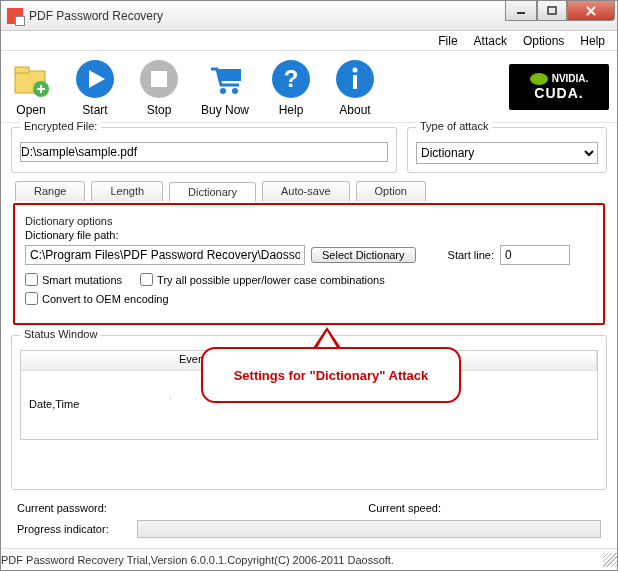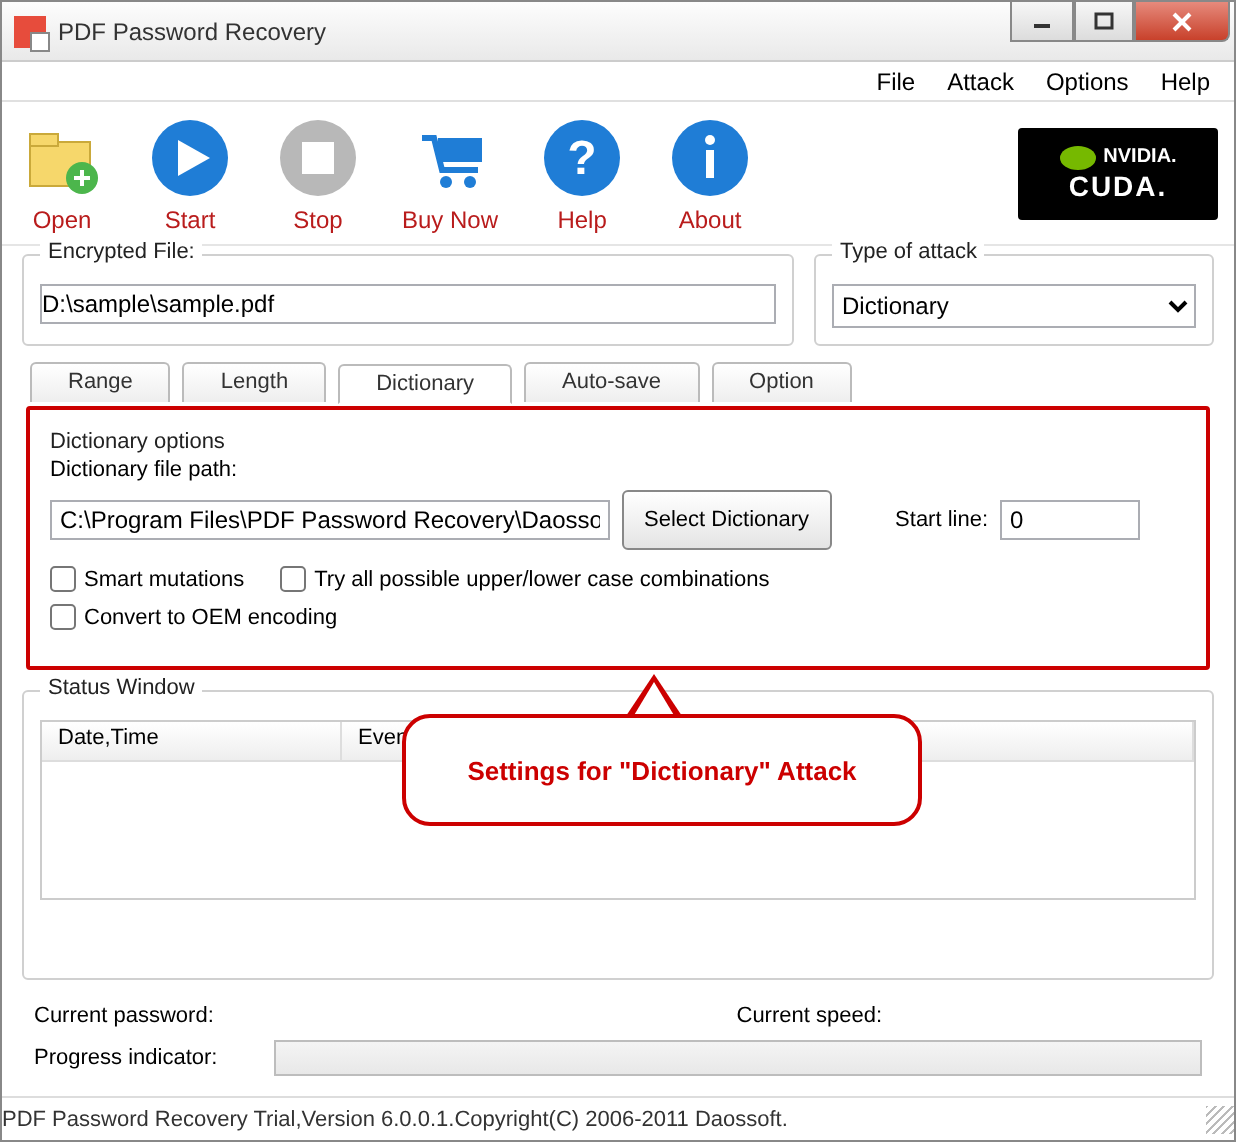--- a/index.html
+++ b/index.html
@@ -57,21 +57,21 @@
 .toolbar {
   height: 72px;
   display: flex;
   align-items: center;
   padding: 4px 8px;
   gap: 20px;
   border-bottom: 1px solid #e5e5e5;
 }
 .tool { display: flex; flex-direction: column; align-items: center; gap: 2px; }
 .tool .ico { width: 44px; height: 44px; display: flex; align-items: center; justify-content: center; }
-.tool .lbl { font-size: 12px; color: #b91c1c; }
+.tool .lbl { font-size: 12px; color: #000000; }
 .cuda {
   margin-left: auto;
   width: 100px; height: 46px;
   background: #000; color: #fff; border-radius: 2px;
   display: flex; flex-direction: column; align-items: center; justify-content: center;
   font-weight: bold;
 }
 .cuda .nv { display: flex; align-items: center; gap: 4px; font-size: 10px; }
 .cuda .nv .eye {
   width: 18px; height: 12px; background: #76b900; border-radius: 50%;
@@ -118,21 +118,21 @@
   margin: 0 2px;
 }
 .dict-group .legend2 {
   font-size: 11px; color: #222; margin-bottom: 2px;
 }
 .dict-path-row { display: flex; align-items: center; gap: 6px; margin: 4px 0 8px 0; }
 .dict-path-row input[type="text"] {
   height: 20px; border: 1px solid #abadb3; padding: 0 4px; font-size: 12px;
 }
 .btn {
-  height: 30px; padding: 0 10px;
+  height: 16px; padding: 0 10px;
   border: 1px solid #888; border-radius: 3px;
   background: linear-gradient(to bottom, #fff, #e4e4e4);
   font-size: 11px;
 }
 .checks { display: flex; flex-wrap: wrap; gap: 6px 18px; }
 .chk { display: flex; align-items: center; gap: 4px; font-size: 11px; }
 .chk input { width: 13px; height: 13px; }
 .callout-wrap { position: relative; height: 0; }
 .callout {
   position: absolute;
@@ -173,21 +173,21 @@
   background: #fff;
 }
 .status-header {
   display: flex; height: 20px;
   background: linear-gradient(to bottom, #fff, #eee);
   border-bottom: 1px solid #ddd;
 }
 .status-header div {
   padding: 2px 8px; border-right: 1px solid #ddd; font-size: 11px;
 }
-.status-header .col1 { width: 150px; }
+.status-header .col1 { width: 150px; margin-top: 45px; }
 .status-header .col2 { flex: 1; }
 .footer-rows { margin-top: 6px; }
 .frow { display: flex; align-items: center; gap: 10px; margin: 6px 0; padding: 0 6px; }
 .frow .lbl { font-size: 11px; min-width: 110px; }
 .frow .val { flex: 1; font-size: 11px; }
 .progress {
   flex: 1; height: 18px; border: 1px solid #bdbdbd;
   background: repeating-linear-gradient(to bottom, #f4f4f4, #e8e8e8);
 }
 .statusbar {

